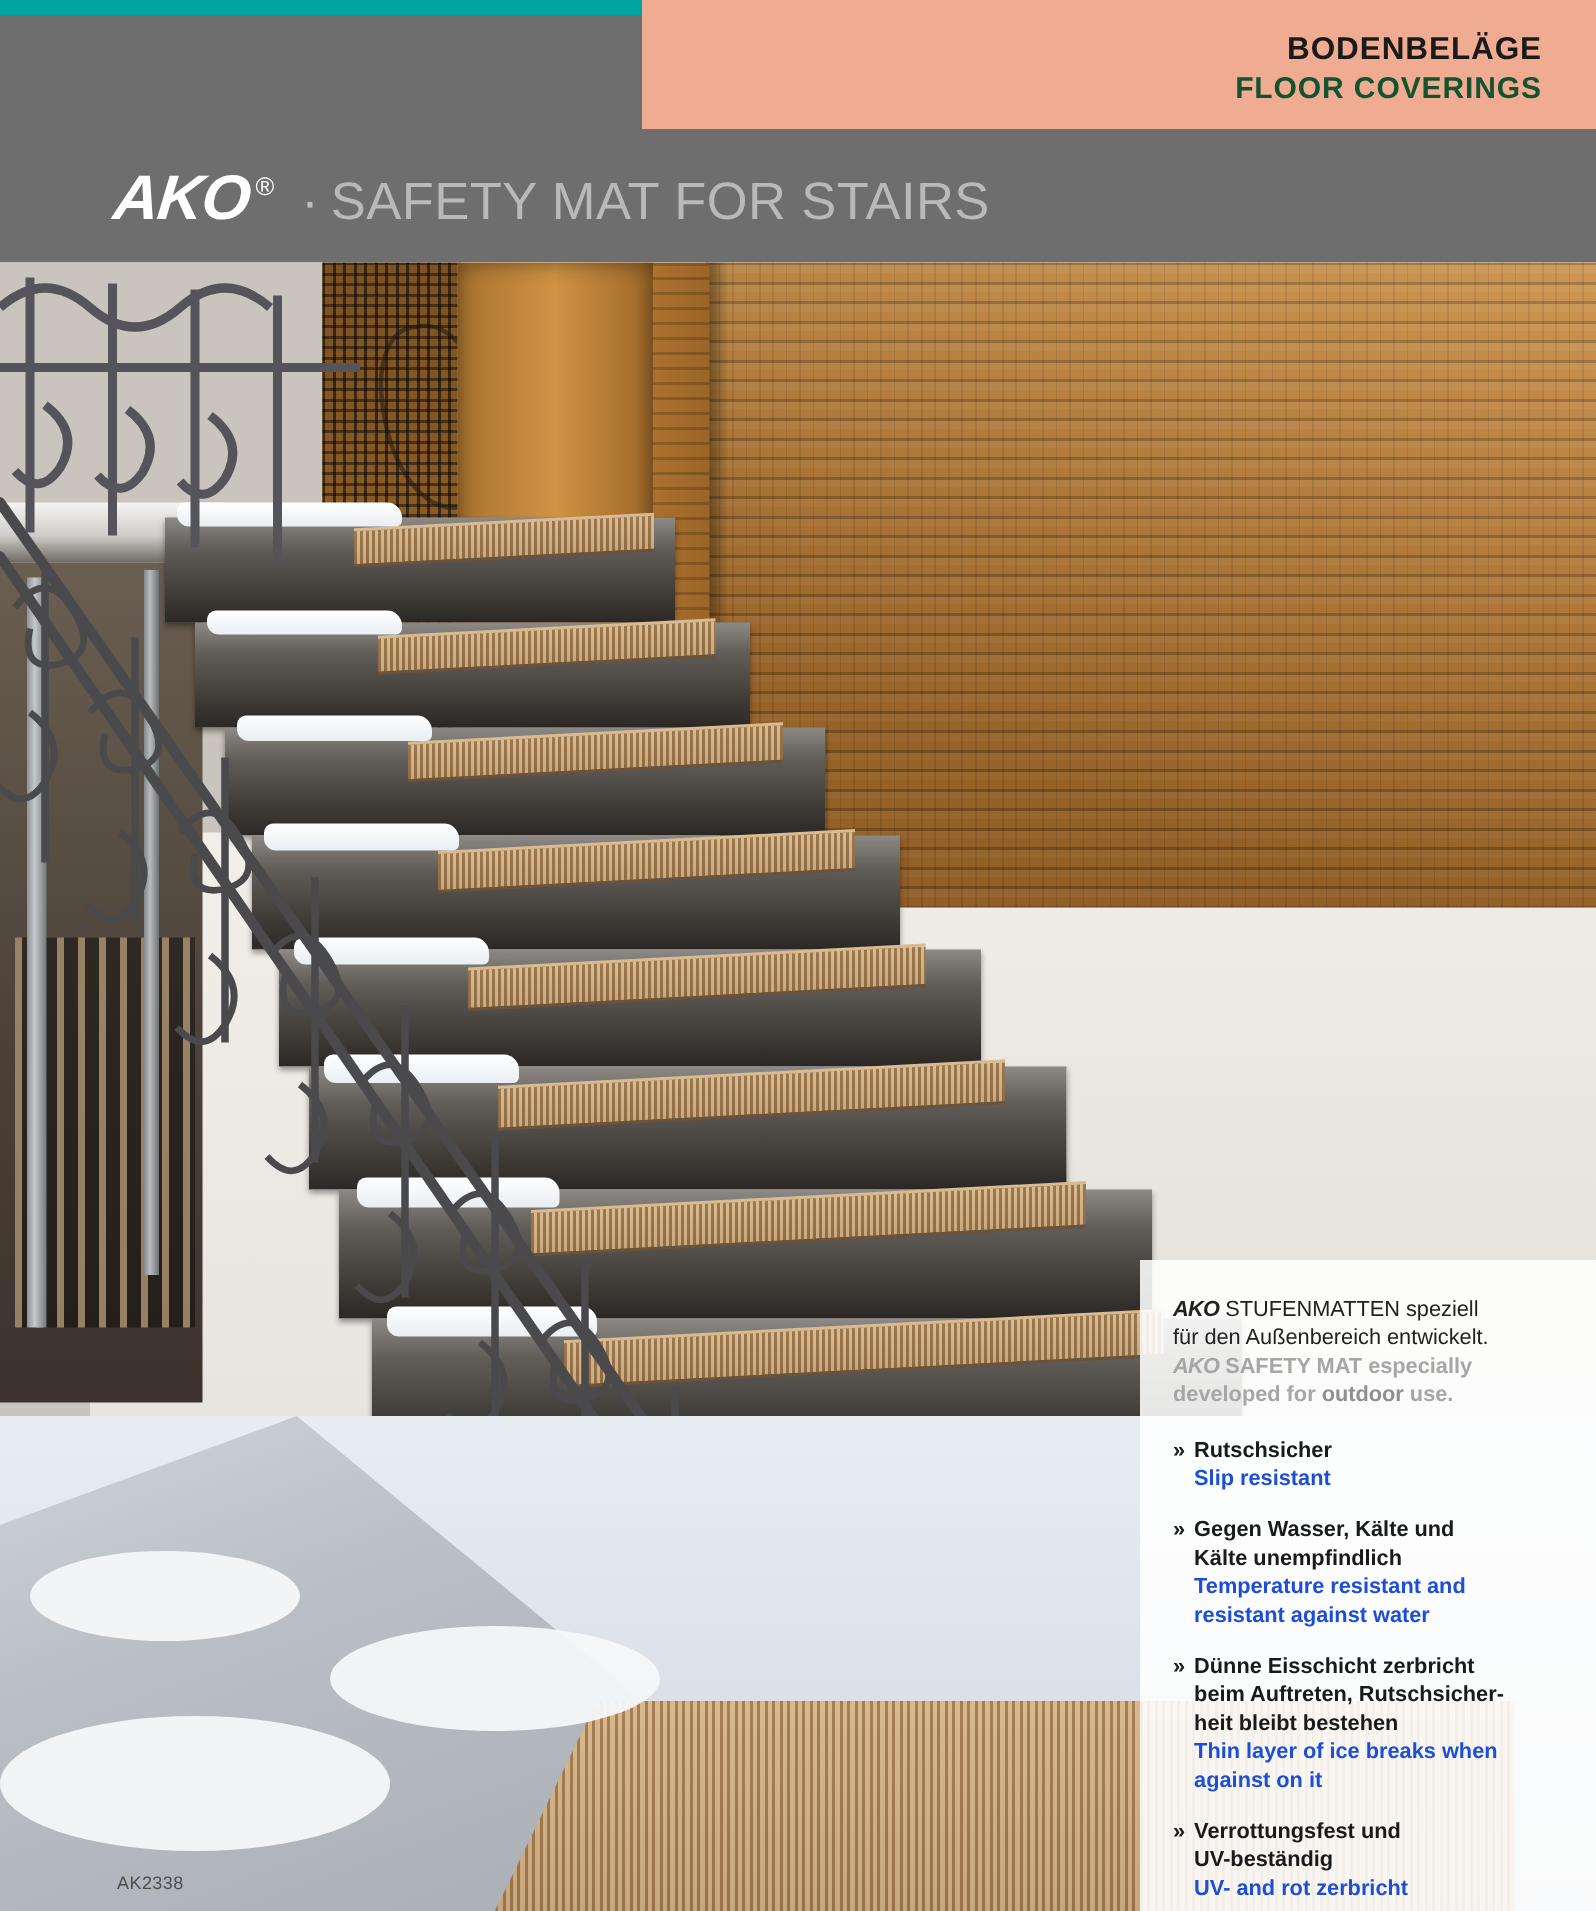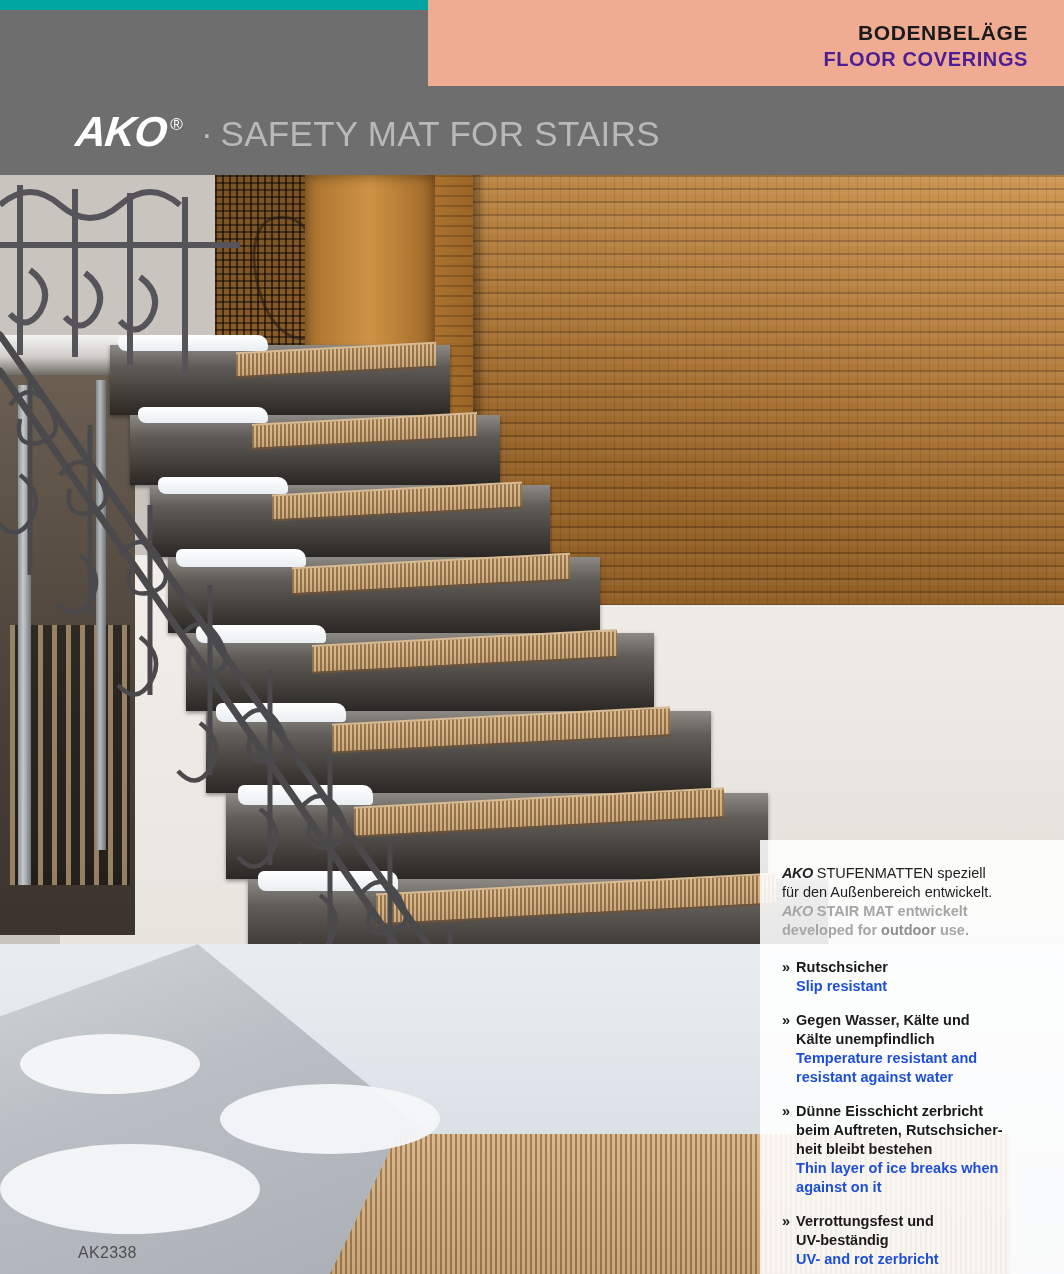--- a/index.html
+++ b/index.html
@@ -53,21 +53,21 @@
     font-size: 21px;
     font-weight: bold;
     letter-spacing: 0.6px;
     color: #1a1a1a;
     line-height: 26px;
   }
   .cat-en {
     font-size: 20px;
     font-weight: bold;
     letter-spacing: 0.6px;
-    color: #4c1d95;
+    color: #14532d;
     line-height: 26px;
   }
 
   .header-title-row {
     position: absolute;
     left: 76px;
     top: 108px;
     display: flex;
     align-items: baseline;
     white-space: nowrap;
@@ -284,21 +284,21 @@
     position: absolute;
     background: #f4f7f9;
     border-radius: 50%;
     opacity: .95;
   }
 
   .photo-code {
     position: absolute;
     left: 78px;
     bottom: 12px;
-    font-size: 16px;
+    font-size: 12px;
     color: #4e4e4e;
     letter-spacing: .3px;
   }
 
   
   .infobox {
     position: absolute;
     right: 0;
     top: 665px;
     width: 304px;
@@ -487,21 +487,21 @@
     <div class="snow-patch" style="left:220px; bottom:120px; width:220px; height:70px;"></div>
     <div class="snow-patch" style="left:0px; bottom:40px; width:260px; height:90px;"></div>
 
     <div class="photo-code">AK2338</div>
 
     <div class="infobox">
 
       <div class="intro">
         <span class="ako">AKO</span><span> STUFENMATTEN speziell</span><br>
         <span>für den Außenbereich entwickelt.</span><br>
-        <span class="ako en-b">AKO</span><span class="en"> STAIR MAT entwickelt</span><br>
+        <span class="ako en-b">AKO</span><span class="en"> SAFETY MAT especially</span><br>
         <span class="en">developed for </span><span class="en" style="color:#8f8f8f">outdoor</span><span class="en"> use.</span>
       </div>
 
       <div class="feature">
         <span class="bullet">»</span>
         <span class="ftext">
           <div class="de">Rutschsicher</div>
           <div class="en">Slip resistant</div>
         </span>
       </div>

